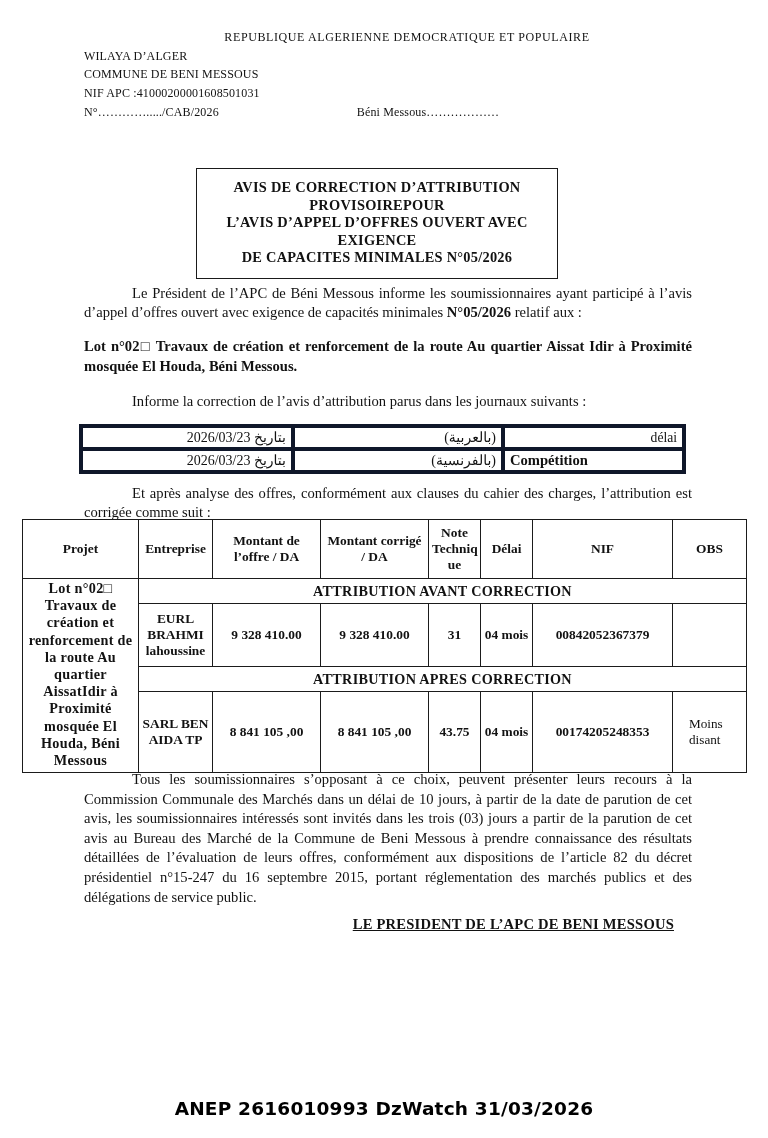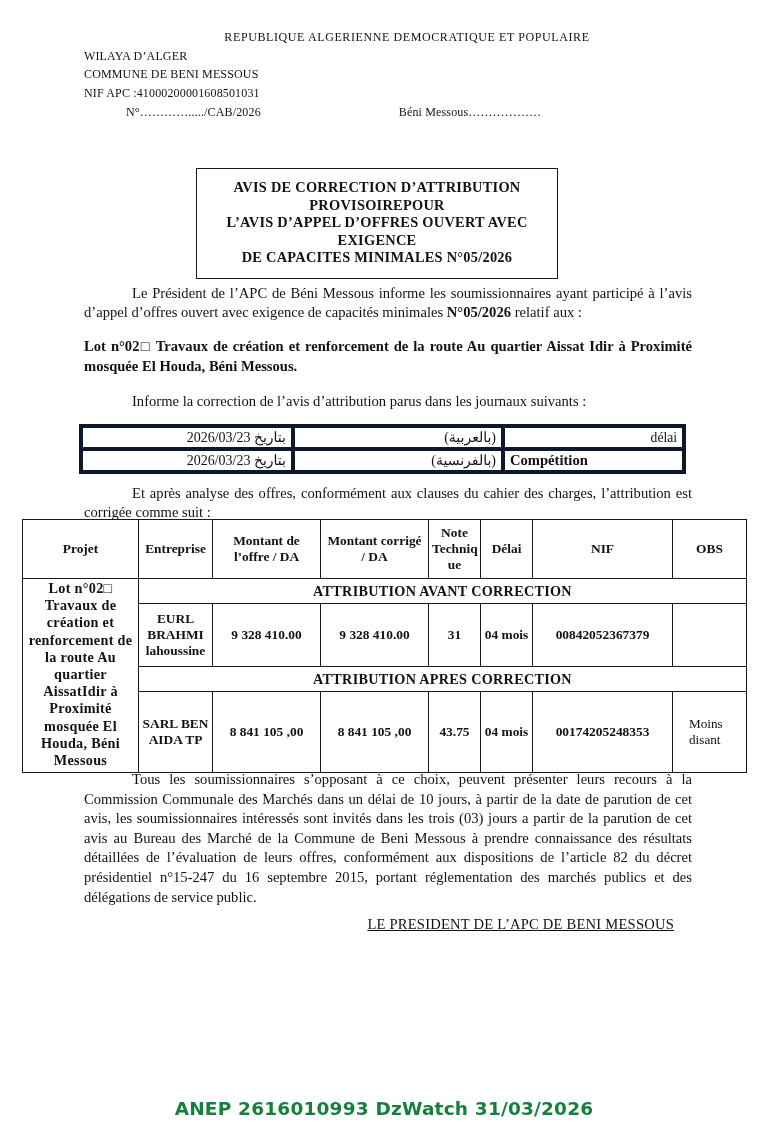--- a/index.html
+++ b/index.html
@@ -39,21 +39,20 @@
   }
   .lh-center {
     text-align: center;
     letter-spacing: 0.6px;
     padding-left: 26px;
   }
   .lh-row {
     display: flex;
     align-items: baseline;
     margin-top: 1px;
-    margin-left: 42px;
   }
   .lh-row .lh-left { flex: 0 0 auto; }
   .lh-row .lh-right {
     margin-left: 138px;
   }
 
   
   .title-box {
     position: absolute;
     left: 196px;
@@ -168,21 +167,21 @@
     top: 770px;
     width: 608px;
     line-height: 19.6px;
   }
   .signature {
     position: absolute;
     left: 84px;
     top: 916px;
     width: 608px;
     text-align: right;
-    font-weight: normal;
+    font-weight: bold;
     font-size: 14.6px;
     letter-spacing: 0.2px;
   }
   .signature span {
     text-decoration: underline;
     padding-right: 18px;
   }
 
   
   .anep-footer {
@@ -297,15 +296,15 @@
         <td class="bold-cell">00174205248353</td>
         <td class="obs-cell">Moins disant</td>
       </tr>
     </tbody>
   </table>
 
   <div class="para indent" id="p-recours">Tous les soumissionnaires s’opposant à ce choix, peuvent présenter leurs recours à la Commission Communale des Marchés dans un délai de 10 jours, à partir de la date de parution de cet avis, les soumissionnaires intéressés sont invités dans les trois (03) jours a partir de la parution de cet avis au Bureau des Marché de la Commune de Beni Messous à prendre connaissance des résultats détaillées de l’évaluation de leurs offres, conformément aux dispositions de l’article 82 du décret présidentiel n°15-247 du 16 septembre 2015, portant réglementation des marchés publics et des délégations de service public.</div>
 
   <div class="signature"><span>LE PRESIDENT DE L’APC DE BENI MESSOUS</span></div>
 
-  <div class="anep-footer" style="color: #15803d;">ANEP 2616010993 DzWatch 31/03/2026</div>
+  <div class="anep-footer" style="color: #000000;">ANEP 2616010993 DzWatch 31/03/2026</div>
 
 </div>
 
 </body></html>

